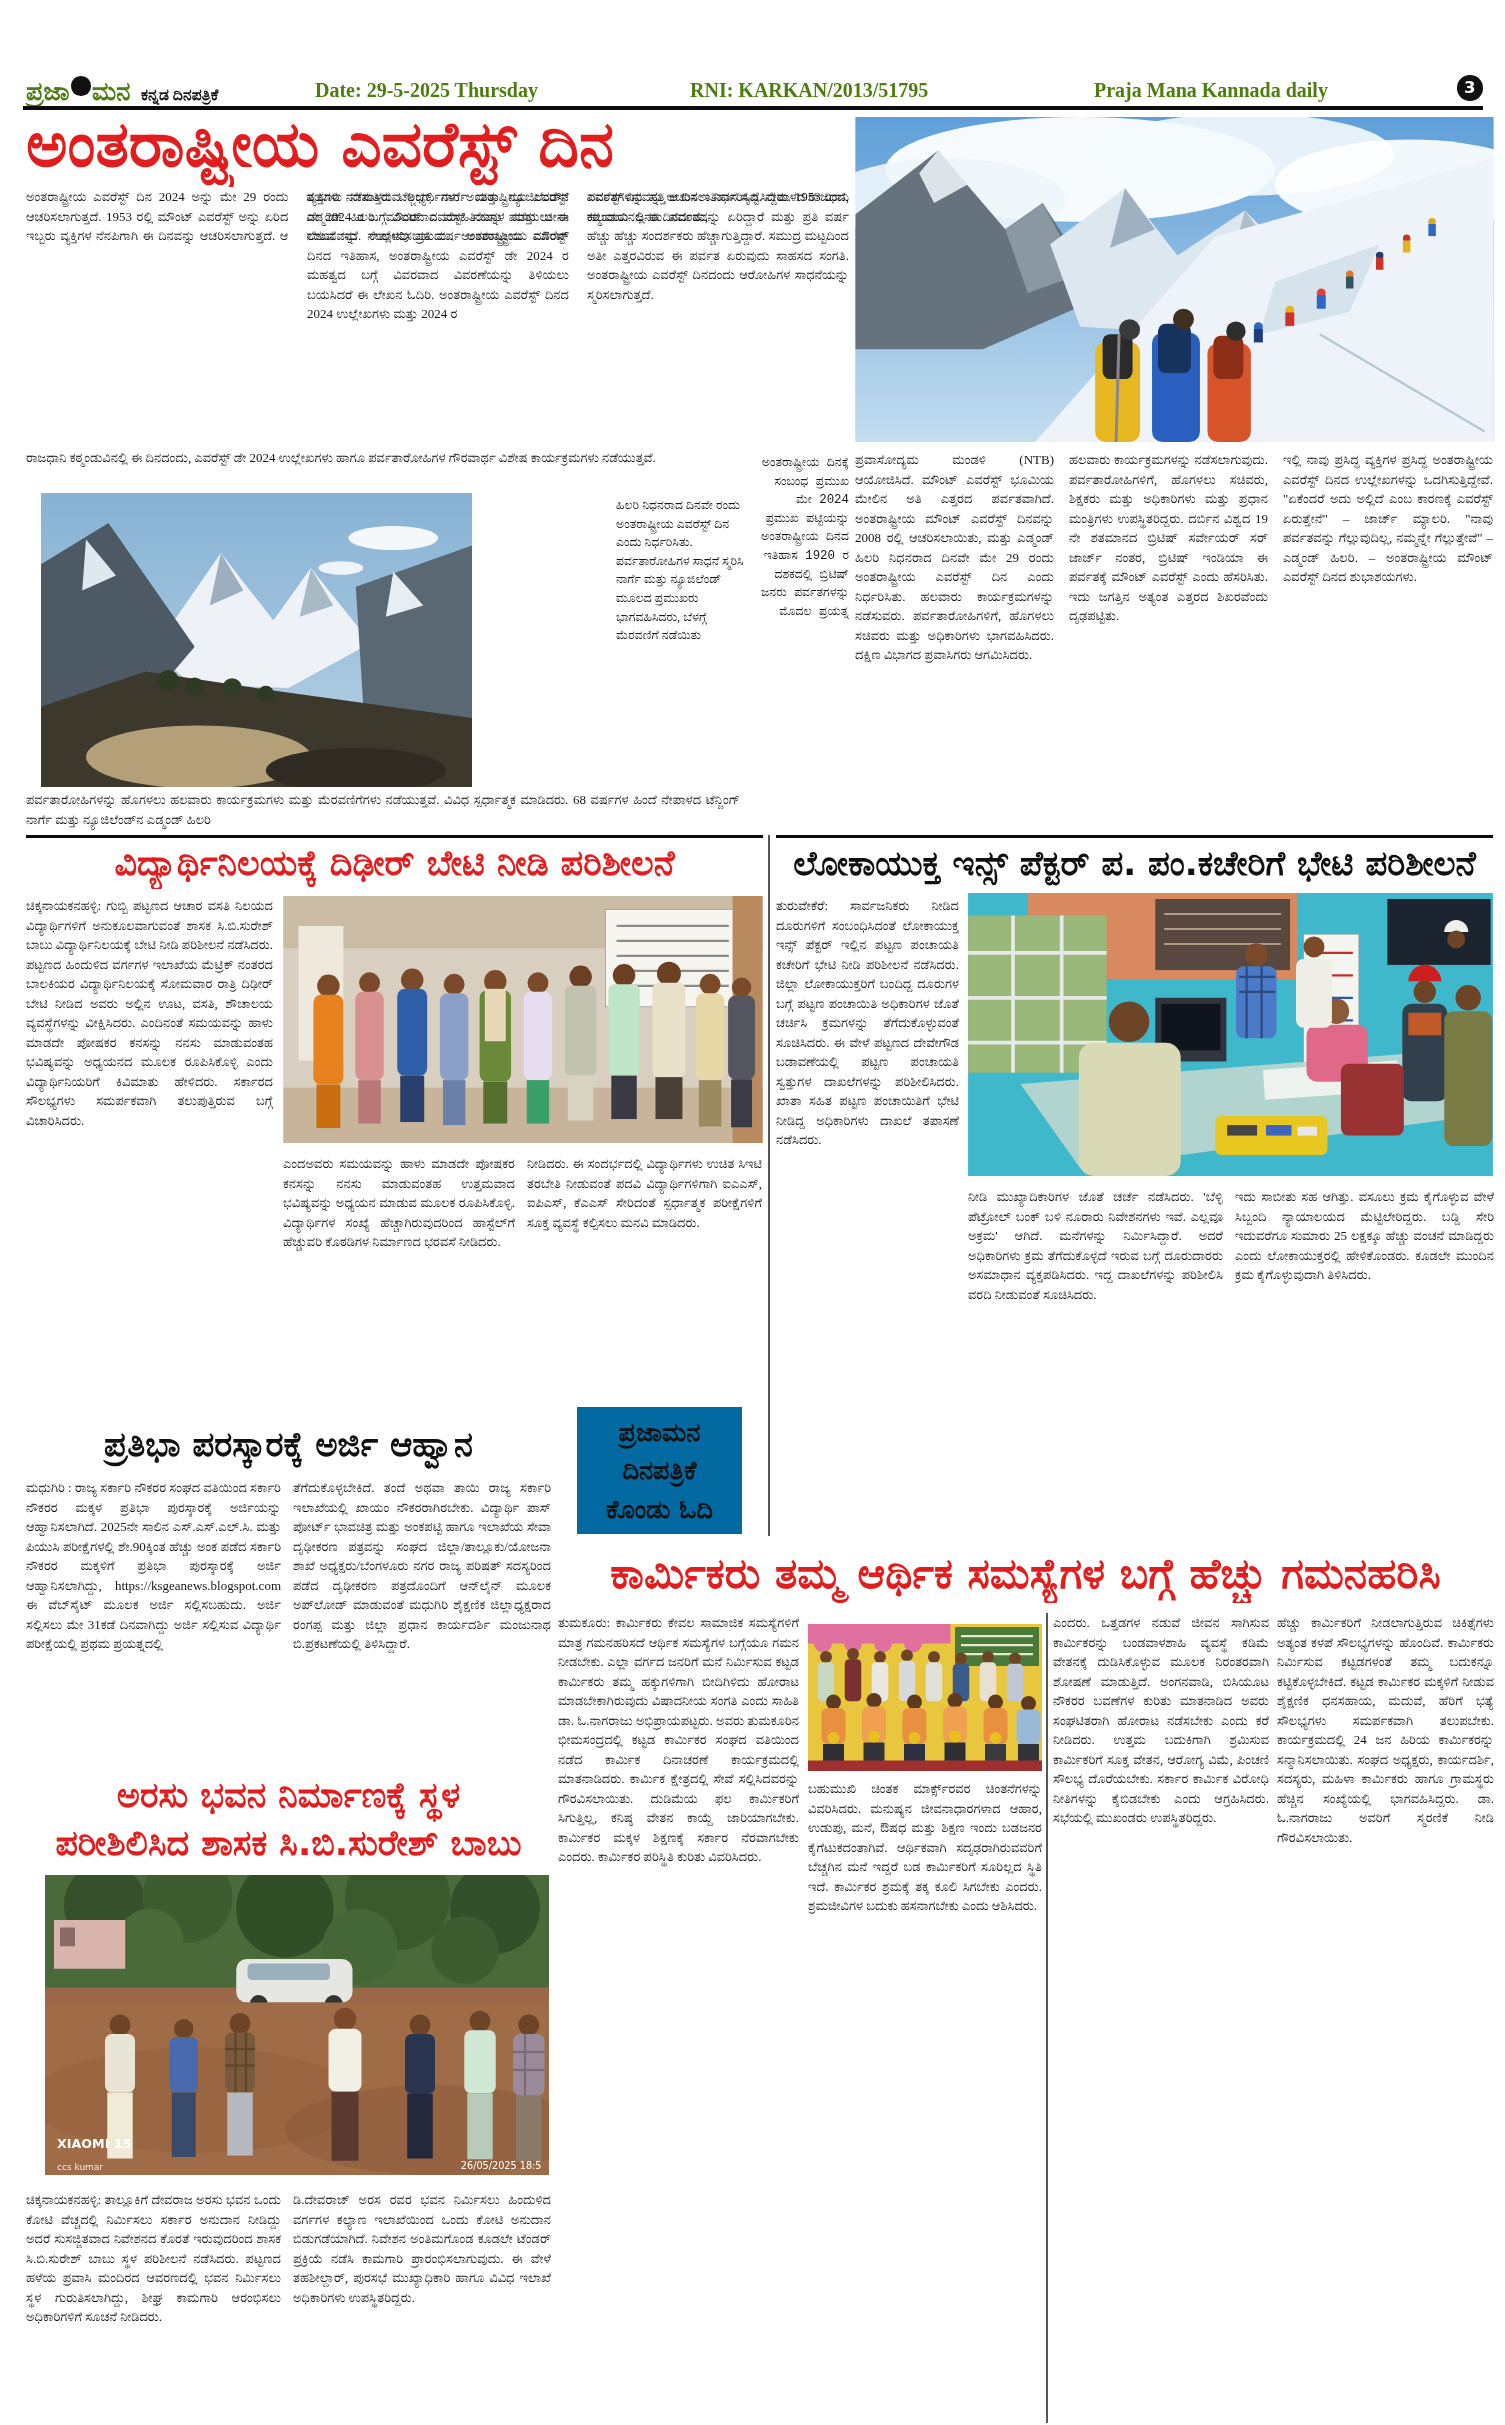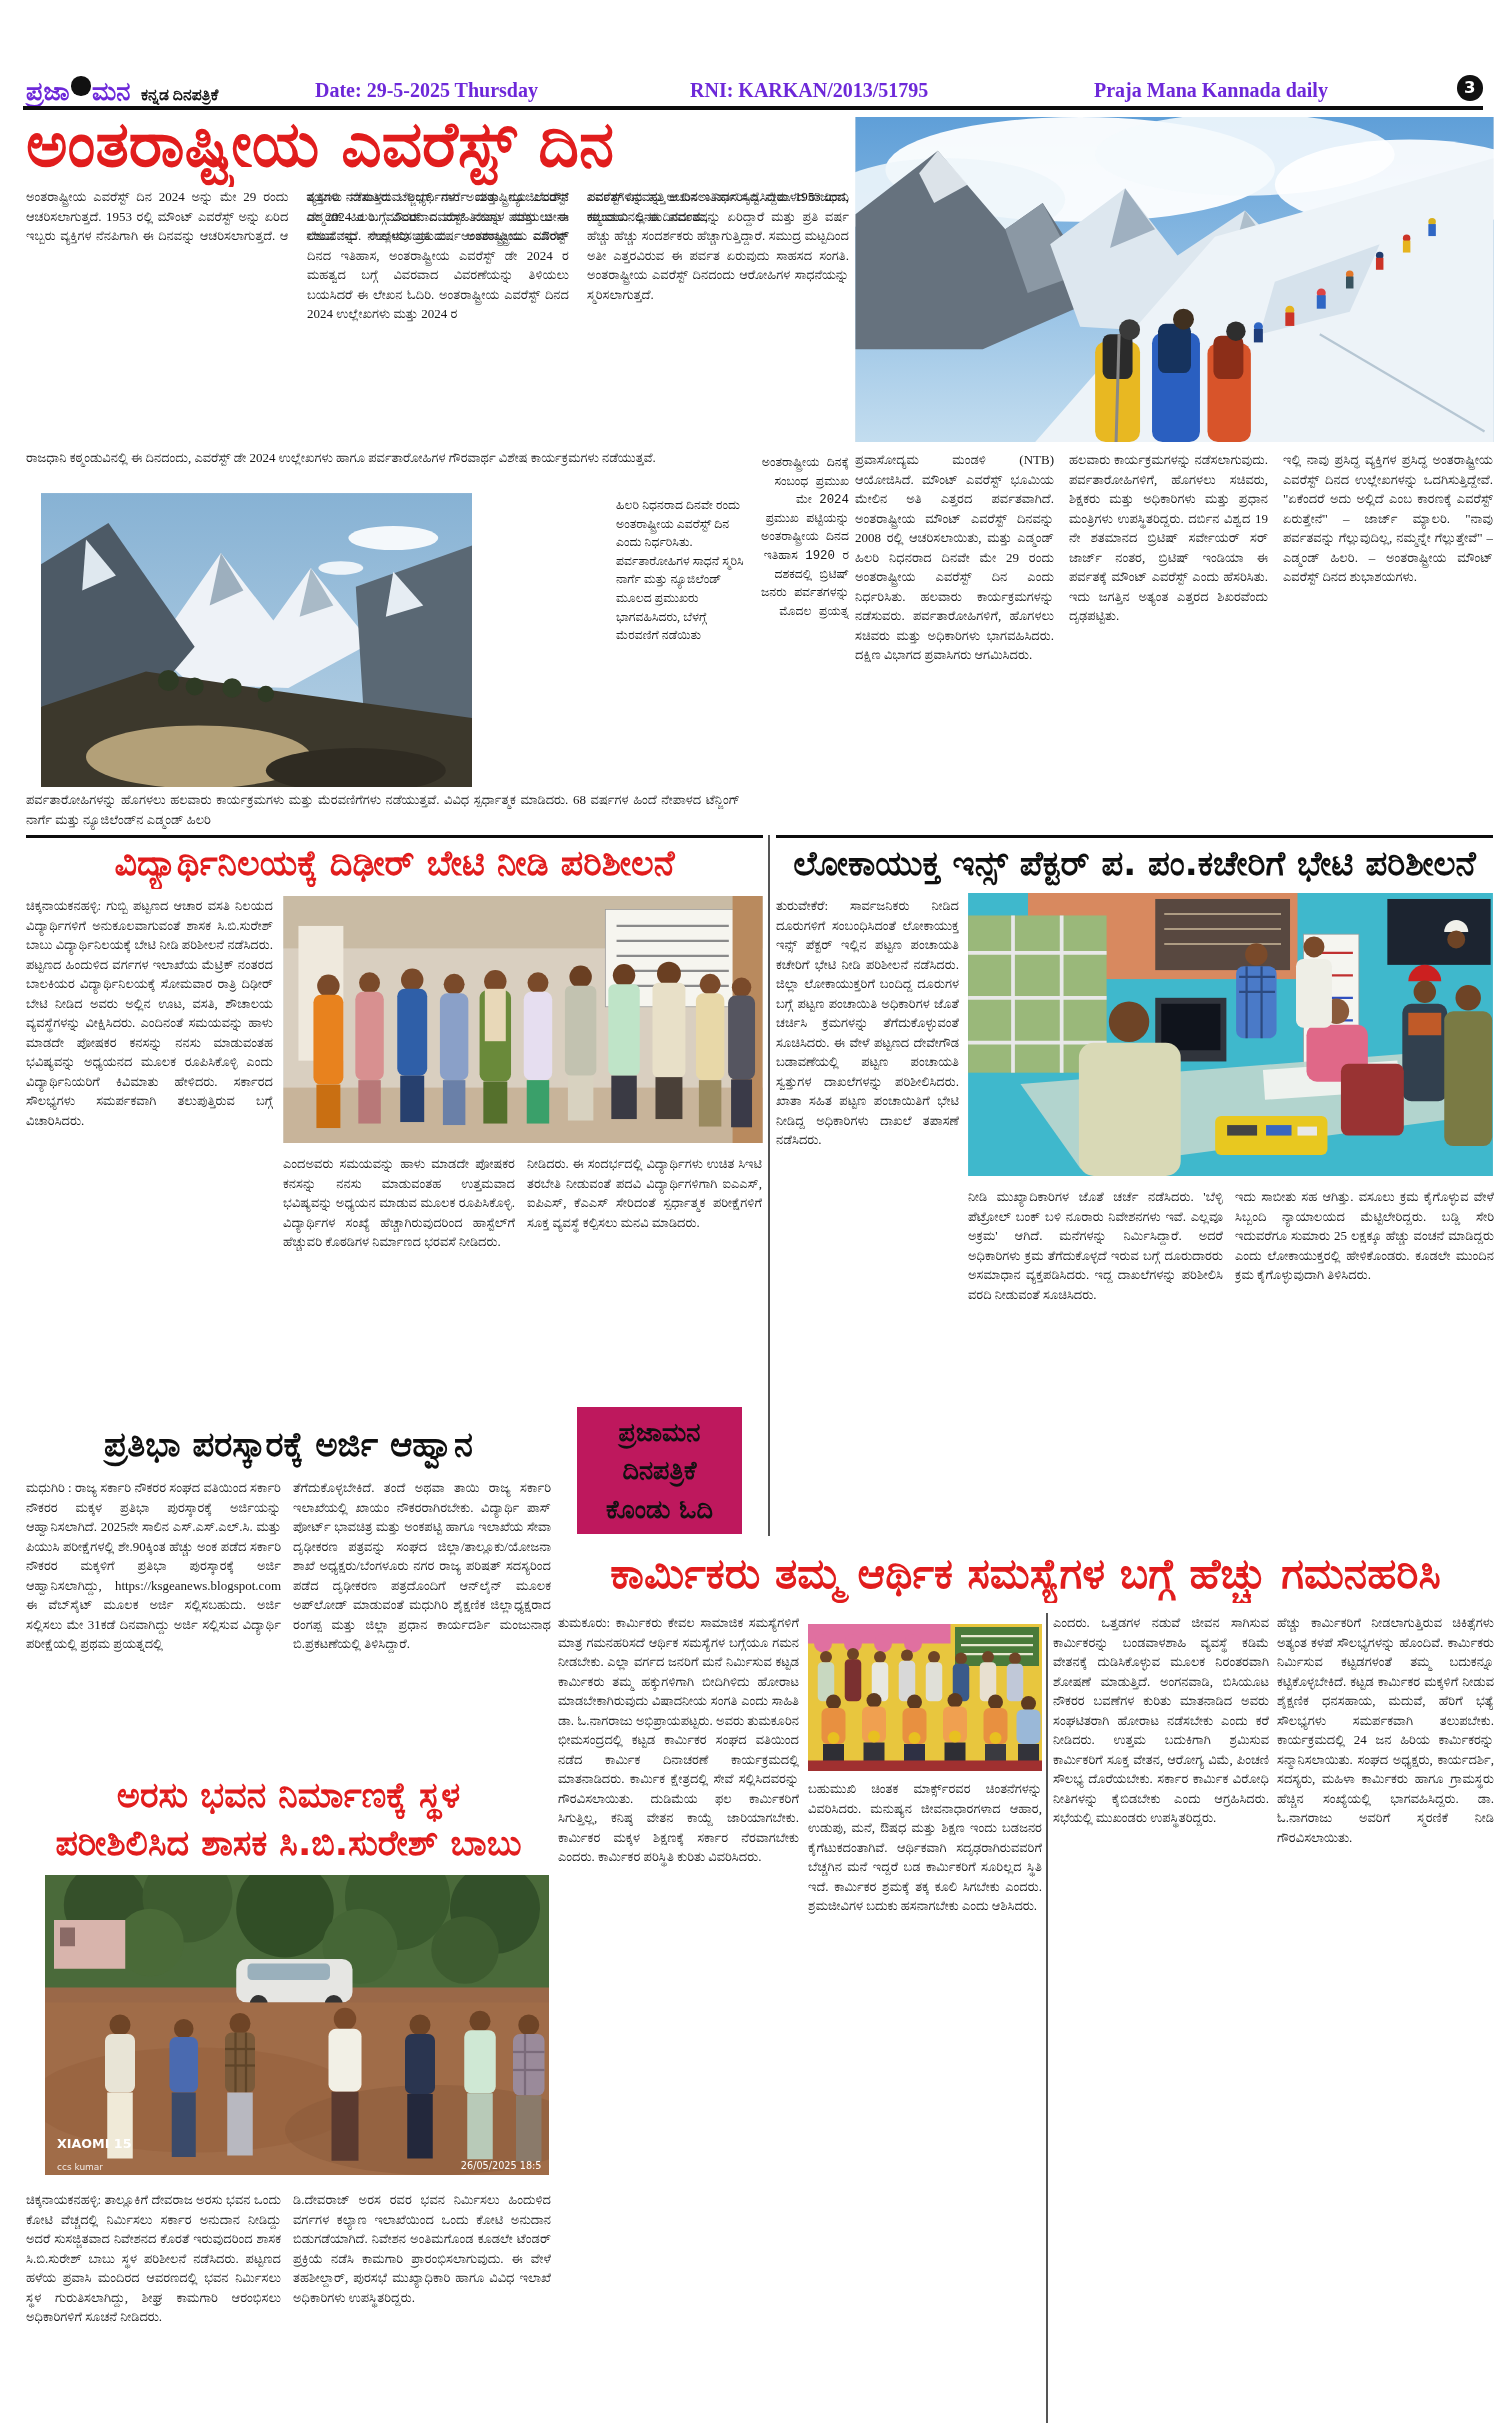--- a/index.html
+++ b/index.html
@@ -7,25 +7,25 @@
         font-family:"Liberation Serif",serif;color:#141414;}
   .abs{position:absolute;}
   .col{position:absolute;font-size:13px;line-height:1.5;text-align:justify;color:#161616;
        word-break:break-word;overflow:hidden;}
   .colsm{font-size:12.4px;}
   .rule{position:absolute;background:#0d0d0d;}
   .vline{position:absolute;background:#555;width:1.5px;}
   .hl{position:absolute;font-family:"DejaVu Sans",sans-serif;font-weight:700;text-align:center;overflow:hidden;}
   .hl-red{color:#e11d1d;}
   .hl-black{color:#101010;}
-  .hdr{position:absolute;font-family:"Liberation Serif",serif;font-weight:700;color:#6d28d9;}
+  .hdr{position:absolute;font-family:"Liberation Serif",serif;font-weight:700;color:#4d7c0f;}
   .logo-sub{font-size:15.7px;font-weight:700;}
   .pagenum{position:absolute;width:25.5px;height:25.5px;border-radius:50%;background:#111;color:#fff;
            font-family:"DejaVu Sans",sans-serif;font-weight:700;font-size:16.5px;text-align:center;line-height:25.5px;}
-  .graybox{position:absolute;background:#be185d;text-align:center;font-family:"DejaVu Sans",sans-serif;
+  .graybox{position:absolute;background:#0369a1;text-align:center;font-family:"DejaVu Sans",sans-serif;
            font-weight:700;color:#111;font-size:25.5px;line-height:1.5;padding-top:6px;}
   .photo{position:absolute;overflow:hidden;background:#dfe6ea;}
   .photo svg{display:block;}
   .wm{position:absolute;color:#fff;font-family:"DejaVu Sans",sans-serif;}
 </style>
 </head>
 <body>
 
 <div id="page">
 

